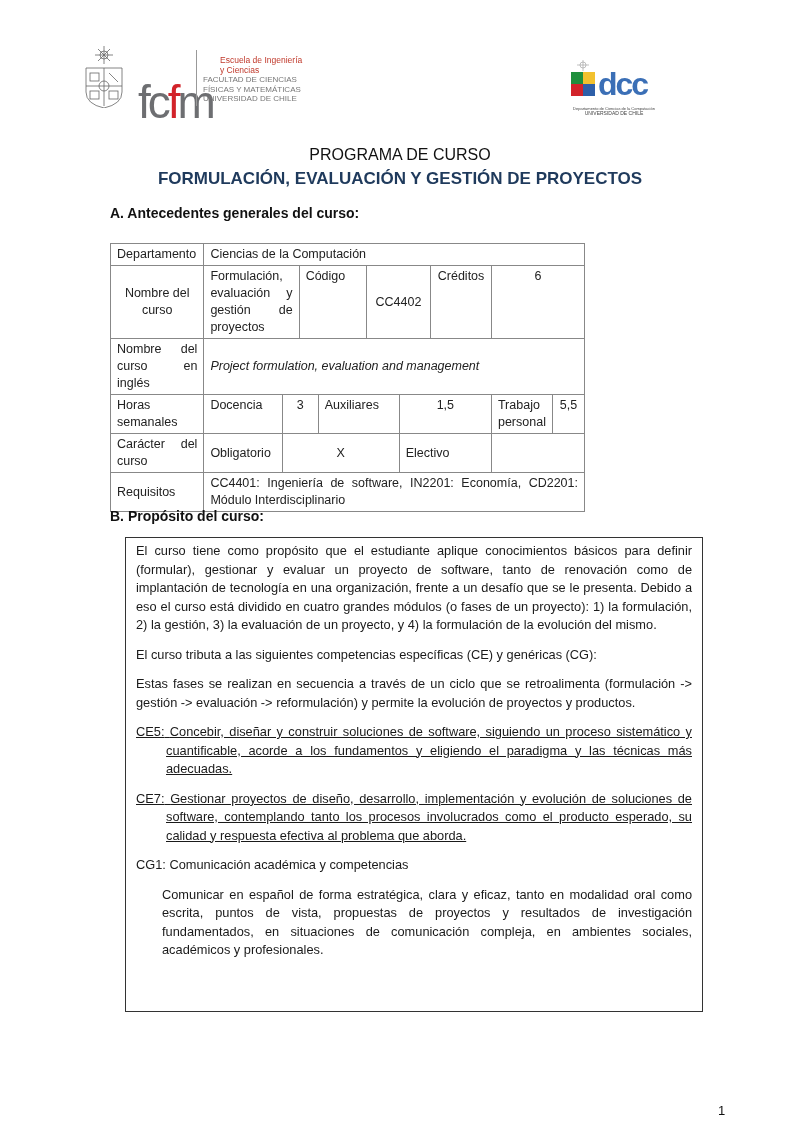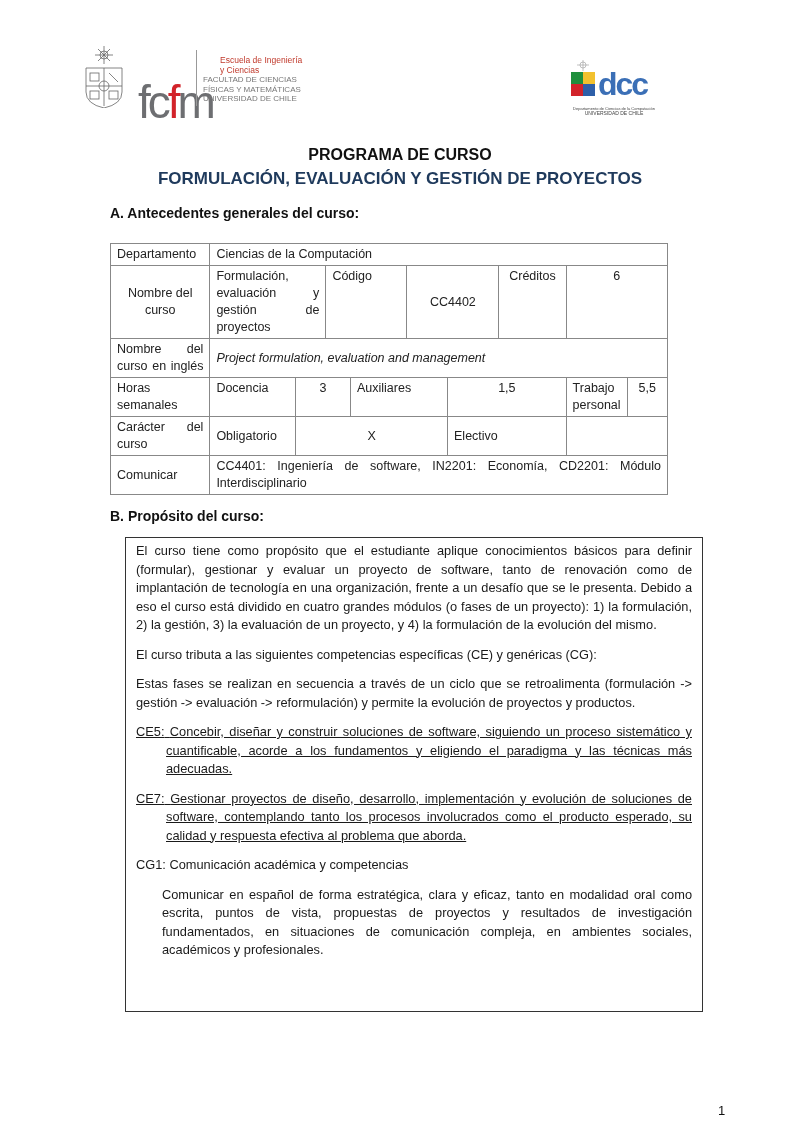--- a/index.html
+++ b/index.html
@@ -13,25 +13,25 @@
   .fcfm-word .f2 { color:#d2232a; }
   .fcfm-divider { position:absolute; left:118px; top:4px; width:1px; height:56px; background:#999; }
   .fcfm-text { position:absolute; left:125px; top:10px; font-size:8px; line-height:9.5px; color:#777; }
   .fcfm-text .red { color:#c0392b; font-size:8.5px;padding-left:17px; }
   .dcc-logo { left:564px; top:60px; width:100px; height:62px; }
   .dcc-crest { position:absolute; left:4px; top:0; width:30px; height:40px; }
   .dcc-word { position:absolute; left:34px; top:6px; font-size:32px; font-weight:bold; color:#3b6fb6; letter-spacing:-2px; line-height:36px; }
   .dcc-caption { position:absolute; left:0; top:46px; width:100px; text-align:center; font-size:4px; line-height:5px; color:#444; }
   .dcc-caption .uni { font-size:5px; }
 
-  .title1 { left:0; width:800px; top:146px; text-align:center; font-size:16px; font-weight:bold; color:#111; }
+  .title1 { left:0; width:800px; top:146px; text-align:center; font-size:16px; font-weight:normal; color:#111; }
   .title2 { left:0; width:800px; top:169px; text-align:center; font-size:17px; font-weight:bold; color:#1f3a5c; }
   .section-h { font-size:14px; font-weight:bold; color:#111; }
 
-  table.info { position:absolute; left:110px; top:243px; width:558px; border-collapse:collapse; font-size:12.5px; color:#222;border-radius:22px; }
+  table.info { position:absolute; left:110px; top:243px; width:475px; border-collapse:collapse; font-size:12.5px; color:#222;border-radius:22px; }
   table.info td { border:1px solid #888; padding:2px 6px; vertical-align:top; line-height:17px; }
   .just { text-align:justify; text-align-last:justify; }
   .center { text-align:center; }
   .vmid { vertical-align:middle !important; }
   .italic { font-style:italic; }
 
   .purpose { position:absolute; left:125px; top:537px; width:556px; height:469px; border:1.5px solid #333; padding:4px 10px 0 10px; font-size:12.8px; line-height:18.5px; color:#1a1a1a; }
   .purpose p { margin:0 0 11px 0; text-align:justify; }
   .hang { padding-left:30px; text-indent:-30px; text-align:justify;text-decoration:underline; }
   .indent { padding-left:26px; text-align:justify; margin:0; }
@@ -126,21 +126,21 @@
     <td class="center">5,5</td>
   </tr>
   <tr>
     <td class="just">Carácter del curso</td>
     <td class="vmid">Obligatorio</td>
     <td colspan="4" class="center vmid">X</td>
     <td colspan="2" class="vmid">Electivo</td>
     <td colspan="2"></td>
   </tr>
   <tr>
-    <td class="vmid">Comunicar</td>
+    <td class="vmid">Requisitos</td>
     <td colspan="9" style="text-align:justify;">CC4401: Ingeniería de software, IN2201: Economía, CD2201: Módulo Interdisciplinario</td>
   </tr>
 </tbody>
   </table>
 
 <div class="abs section-h" style="left:110px; top:508px;">B.  Propósito del curso:</div>
 
 <div class="purpose">
   <p>El curso tiene como propósito que el estudiante aplique conocimientos básicos para definir (formular), gestionar y evaluar un proyecto de software, tanto de renovación como de implantación de tecnología en una organización, frente a un desafío que se le presenta. Debido a eso el curso está dividido en cuatro grandes módulos (o fases de un proyecto): 1) la formulación, 2) la gestión, 3) la evaluación de un proyecto, y 4) la formulación de la evolución del mismo.</p>
   <p>El curso tributa a las siguientes competencias específicas (CE) y genéricas (CG):</p>

